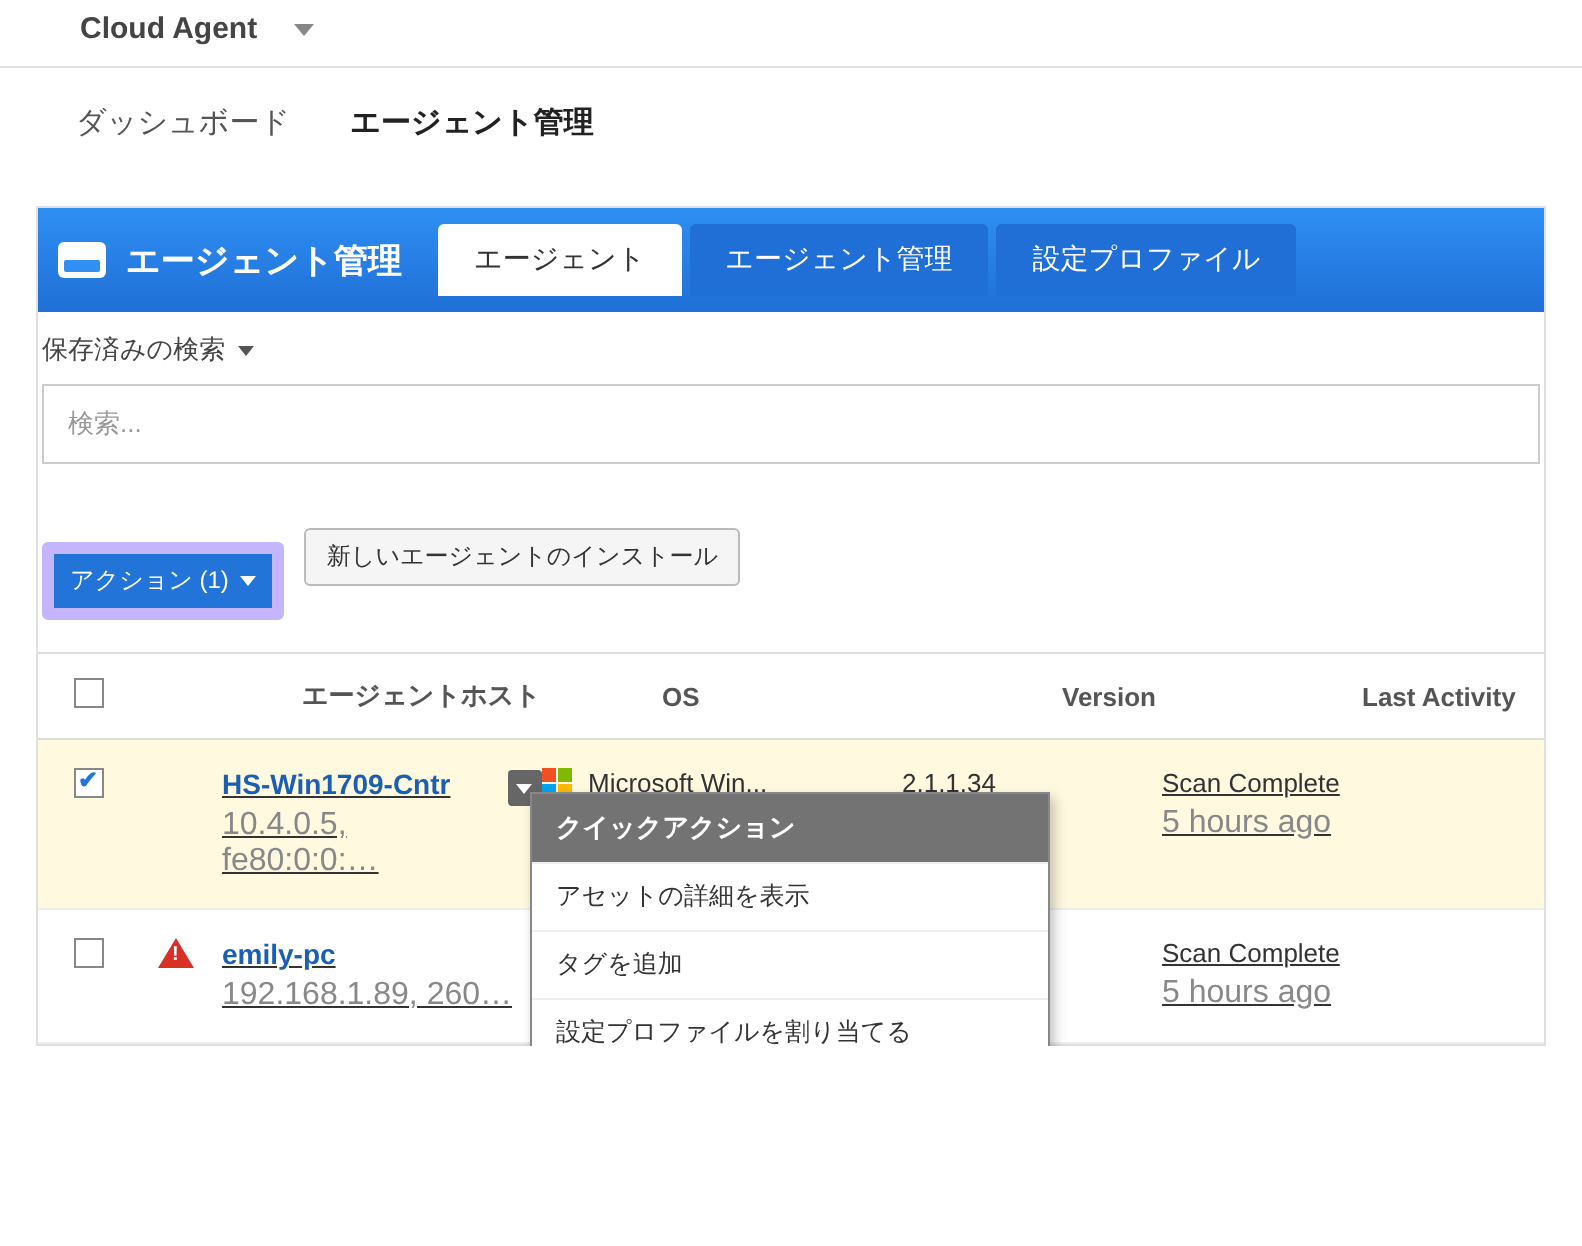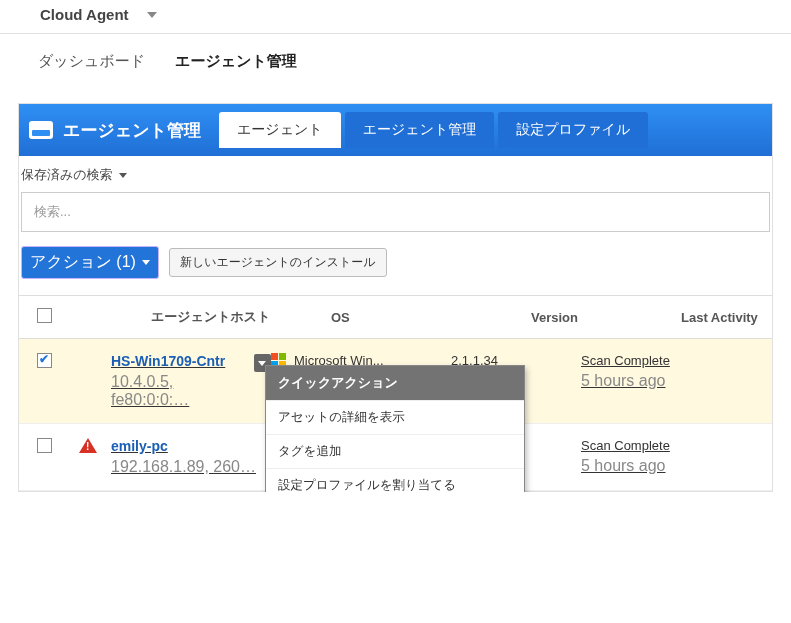--- a/index.html
+++ b/index.html
@@ -20,21 +20,21 @@
   .ribbon-title { color:#fff; font-size:17px; font-weight:600; margin-right:18px; }
   .rtab { background:#1f6fd6; color:#fff; padding:9px 18px; font-size:14px; border-radius:3px 3px 0 0; cursor:pointer; margin-right:4px; }
   .rtab.active{ background:#fff; color:#333; }
   
   .saved { padding:10px 2px 8px; color:#444; font-size:13px; display:flex; align-items:center; gap:6px;}
   .caret { display:inline-block; width:0;height:0;border-left:4px solid transparent;border-right:4px solid transparent;border-top:5px solid #555;}
   
   .searchbox { border:1px solid #ccc; margin:0 2px 14px; padding:10px 12px; color:#999; font-size:13px; }
   
   .btnrow { display:flex; gap:10px; padding:0 2px 16px; align-items:center;}
-  .btn-primary { background:#2374d8; color:#fff; border:1px solid #c4b5fd; border-radius:3px; padding:5px 8px; font-size:16px; display:flex; align-items:center; gap:6px; cursor:pointer;}
+  .btn-primary { background:#2374d8; color:#fff; border:6px solid #c4b5fd; border-radius:3px; padding:5px 8px; font-size:12px; display:flex; align-items:center; gap:6px; cursor:pointer;margin-top:25px;}
   .btn-primary .caret{border-top-color:#fff;}
   .btn-secondary { background:#f5f5f5; border:1px solid #bbb; border-radius:3px; padding:5px 10px; font-size:12px; cursor:pointer;}
   
   .grid { width:100%; }
   .ghead { display:flex; align-items:center; border-top:1px solid #ddd; border-bottom:1px solid #ddd; padding:12px 0; color:#555; font-weight:600; font-size:13px;gap:20px;}
   .col-chk{ width:60px; padding-left:18px;}
   .col-ic{ width:32px;}
   .col-host{ width:160px;}
   .col-os{ width:180px;}
   .col-ver{ width:130px;}

